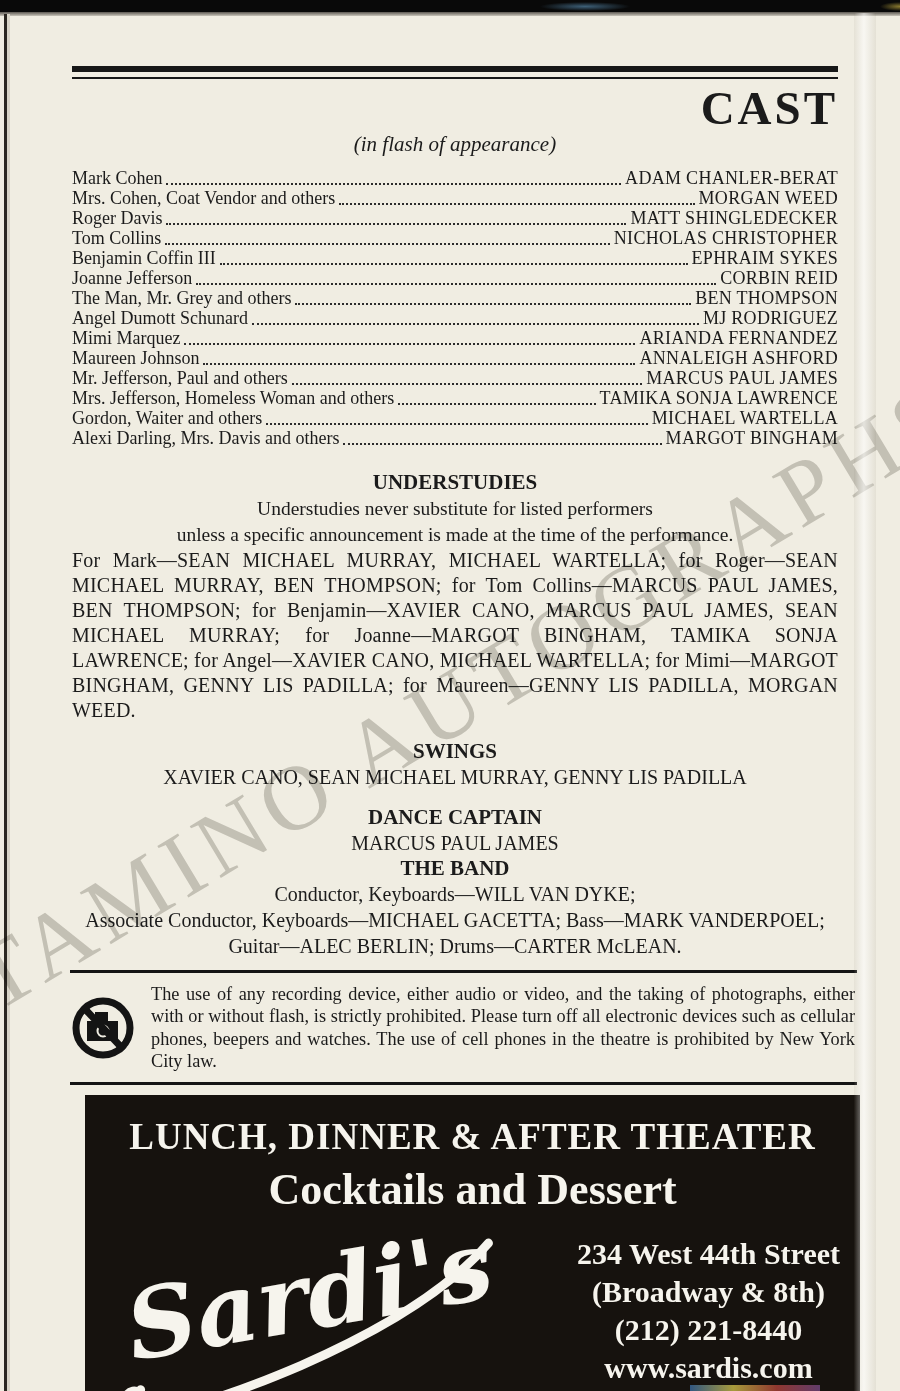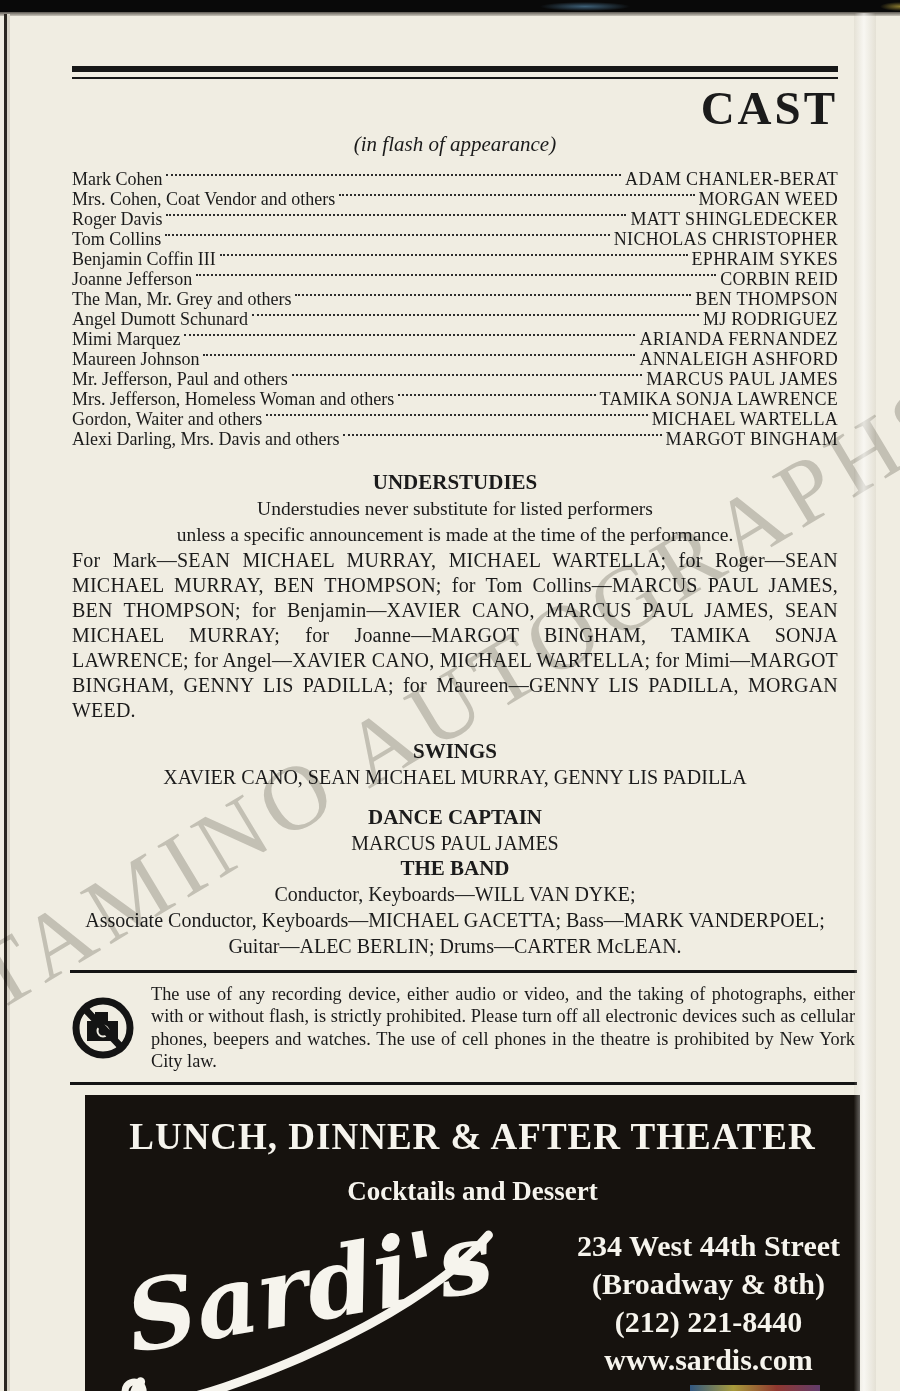--- a/index.html
+++ b/index.html
@@ -25,21 +25,21 @@
 
   .col{position:absolute;left:72px;top:13px;width:766px;}
 
   .rule-thick{height:6px;background:#171717;margin-top:53px;}
   .rule-thin{height:2px;background:#171717;margin-top:5px;}
 
   .cast-title{margin:6px 0 0;text-align:right;font-size:47px;font-weight:bold;letter-spacing:3px;line-height:1.0;}
   .subtitle{text-align:center;font-style:italic;font-size:21px;margin-top:0px;}
 
   .cast-list{margin-top:12px;font-size:18px;}
-  .cast-row{display:flex;align-items:center;height:20px;white-space:nowrap;}
+  .cast-row{display:flex;align-items:flex-end;height:20px;white-space:nowrap;}
   .cast-row .role{flex:0 0 auto;}
   .cast-row .leader{flex:1 1 auto;border-bottom:2px dotted #2c2c2c;margin:0 4px;transform:translateY(-4px);min-width:10px;}
   .cast-row .name{flex:0 0 auto;letter-spacing:.3px;}
 
   .sec-heading{text-align:center;font-weight:bold;font-size:21px;margin:0;}
   .us-heading{margin-top:21px;}
   .us-note{text-align:center;font-size:19.5px;line-height:23.5px;margin-top:2px;}
   .us-body{font-size:20px;line-height:25px;text-align:justify;margin-top:2px;letter-spacing:.2px;font-family:Liberation Serif, serif;}
 
   .swings-heading{margin-top:16px;}
@@ -48,21 +48,21 @@
   .band-heading{margin-top:0;}
 
   .notice{margin-top:11px;margin-left:-2px;width:787px;box-sizing:border-box;
     border-top:3px solid #141414;border-bottom:3px solid #141414;
     padding:10px 2px 9px 0;display:flex;align-items:center;gap:15px;}
   .notice svg{flex:0 0 auto;display:block;}
   .notice-text{font-size:18.3px;line-height:22.4px;text-align:justify;}
 
   .ad{margin:10px 0 0 13px;width:775px;height:302px;background:#16120e;color:#f6f4ed;box-sizing:border-box;}
   .ad-line1{text-align:center;font-size:37px;font-weight:bold;letter-spacing:1px;padding-top:20px;}
-  .ad-line2{text-align:center;font-size:27px;font-weight:bold;margin-top:18px;font-family:Liberation Serif, serif;}
+  .ad-line2{text-align:center;font-size:44px;font-weight:bold;margin-top:6px;font-family:Liberation Serif, serif;}
   .ad-bottom{display:flex;align-items:flex-start;margin-top:4px;}
   .ad-logo{flex:0 0 auto;margin-left:14px;}
   .ad-address{margin-left:auto;text-align:center;font-size:30px;font-weight:bold;line-height:38px;padding-right:20px;padding-top:16px;white-space:nowrap;}
 
   .watermark{position:absolute;left:-100px;top:645px;width:1120px;
     transform:rotate(-31deg);
     font-size:92px;letter-spacing:8px;text-align:center;white-space:nowrap;
     color:#8e8b83;opacity:.42;mix-blend-mode:multiply;pointer-events:none;}
 </style>
 </head>

